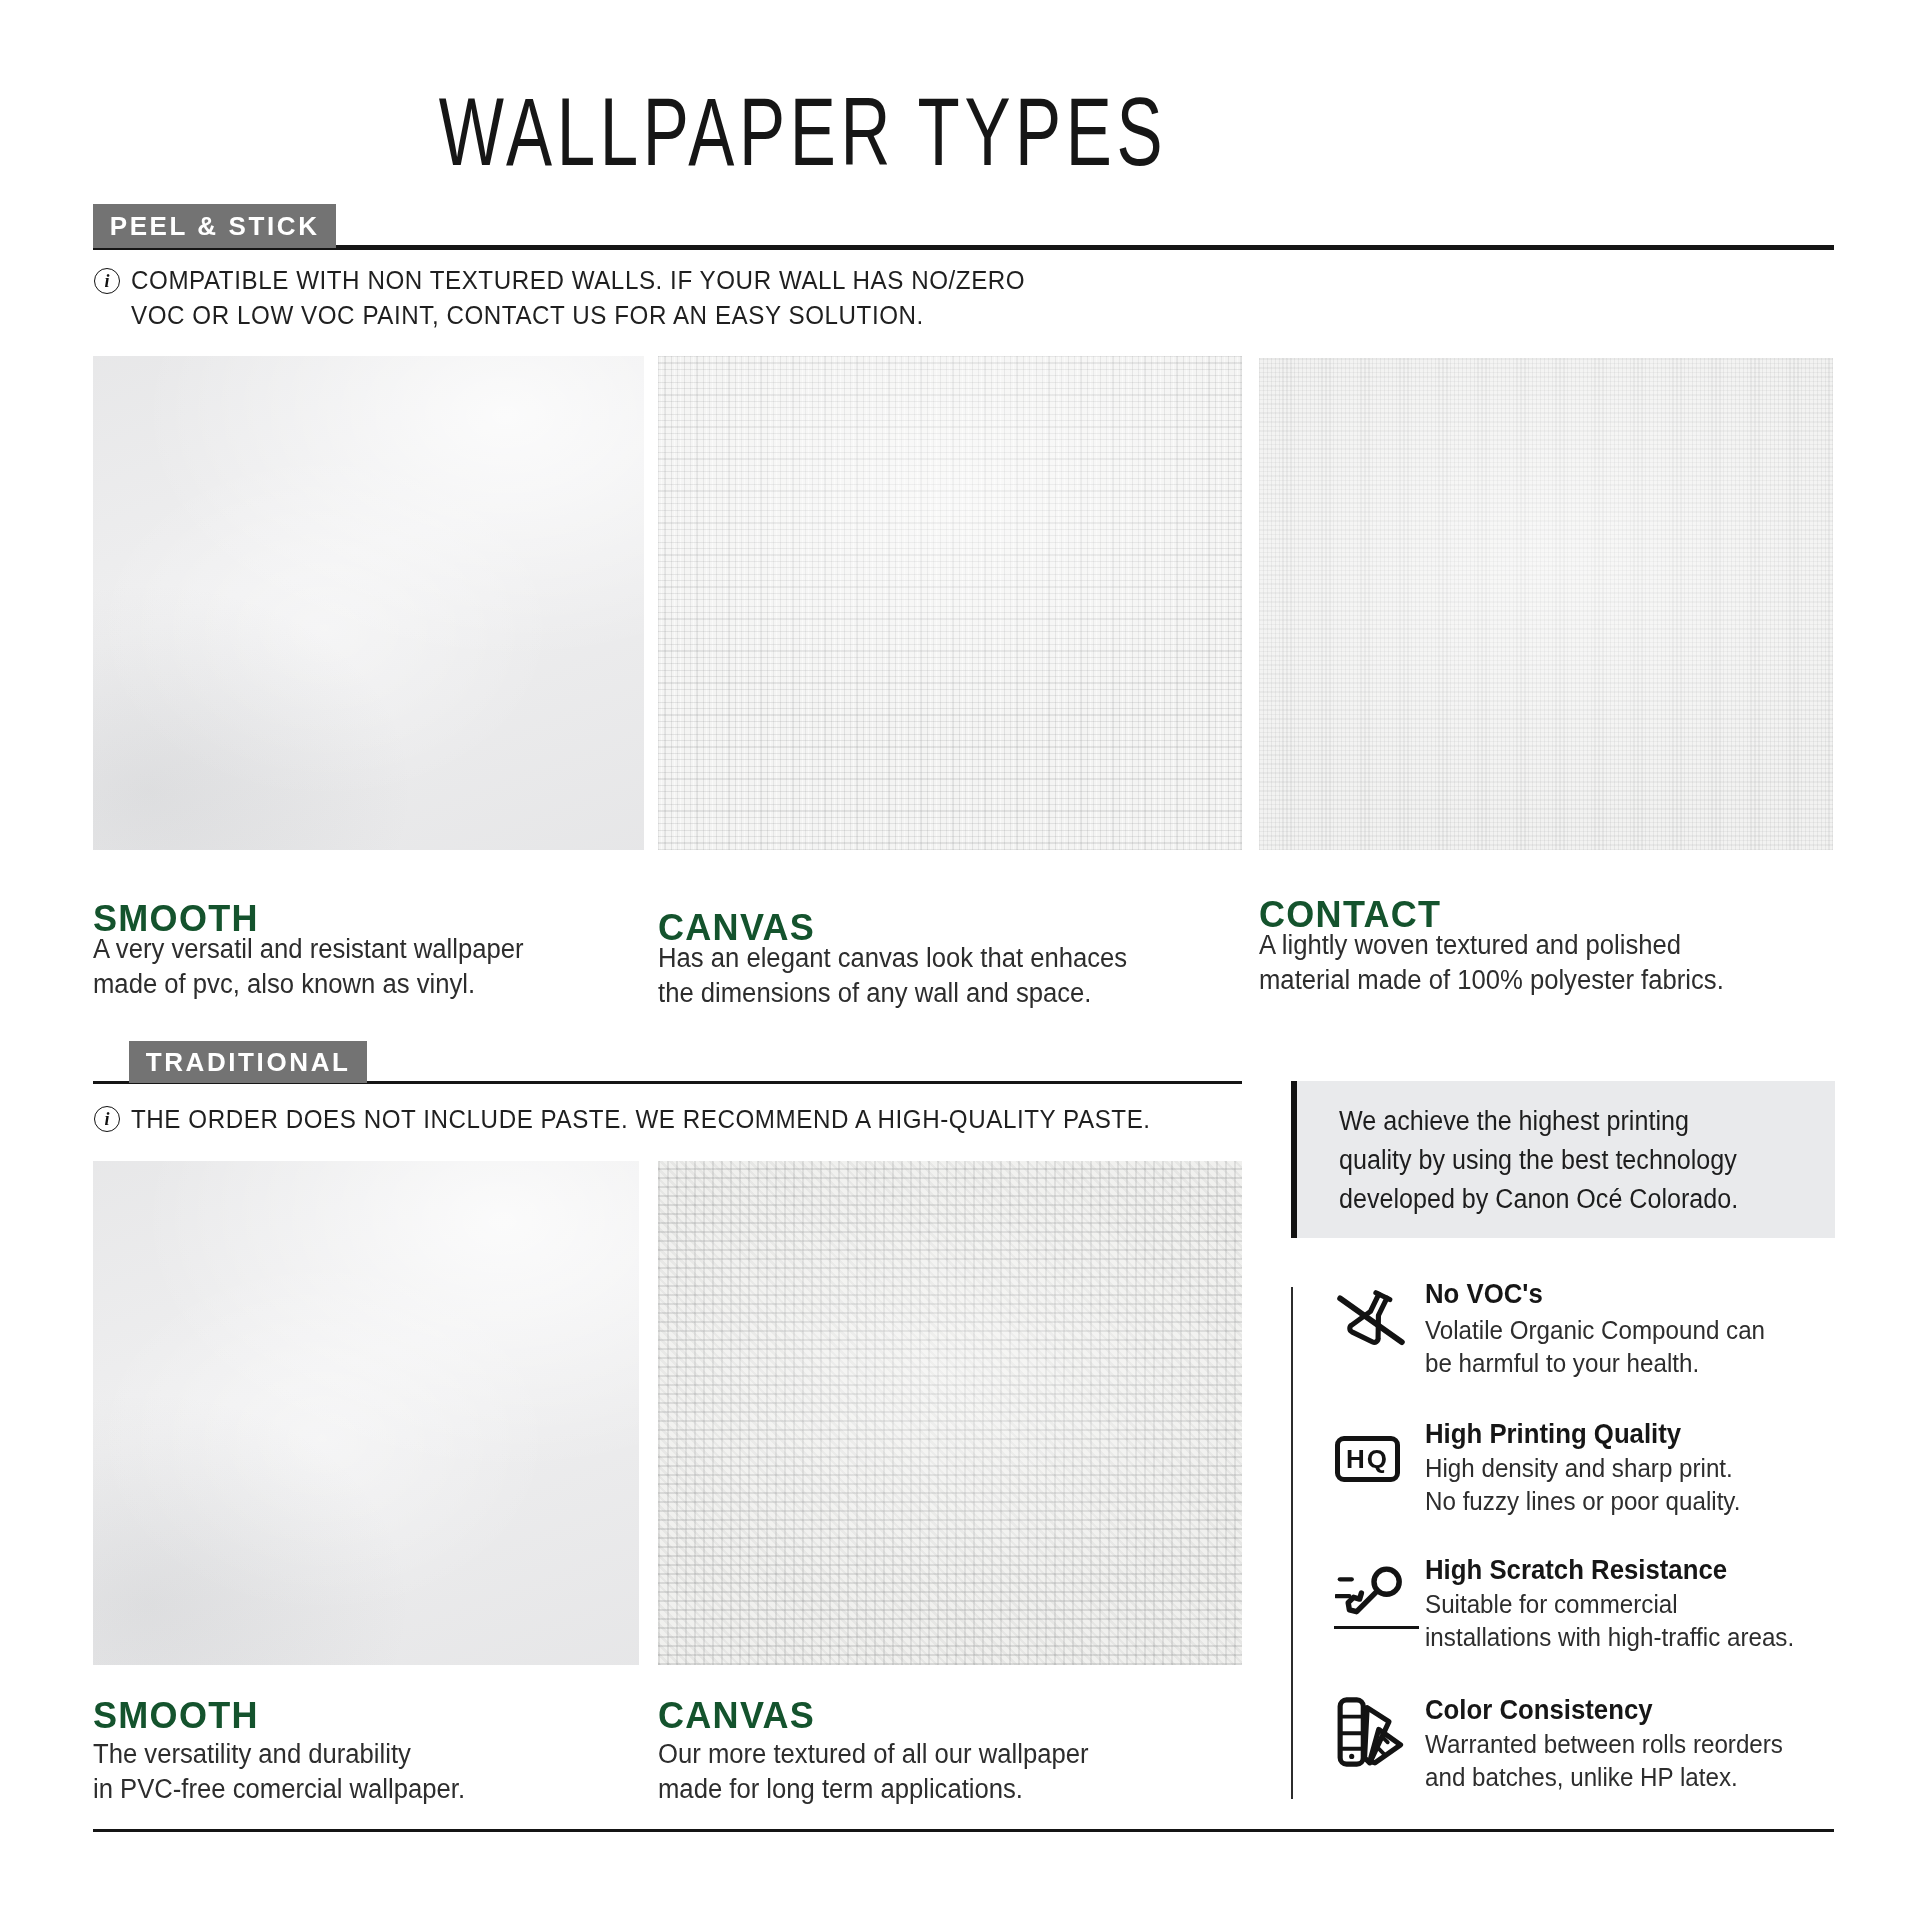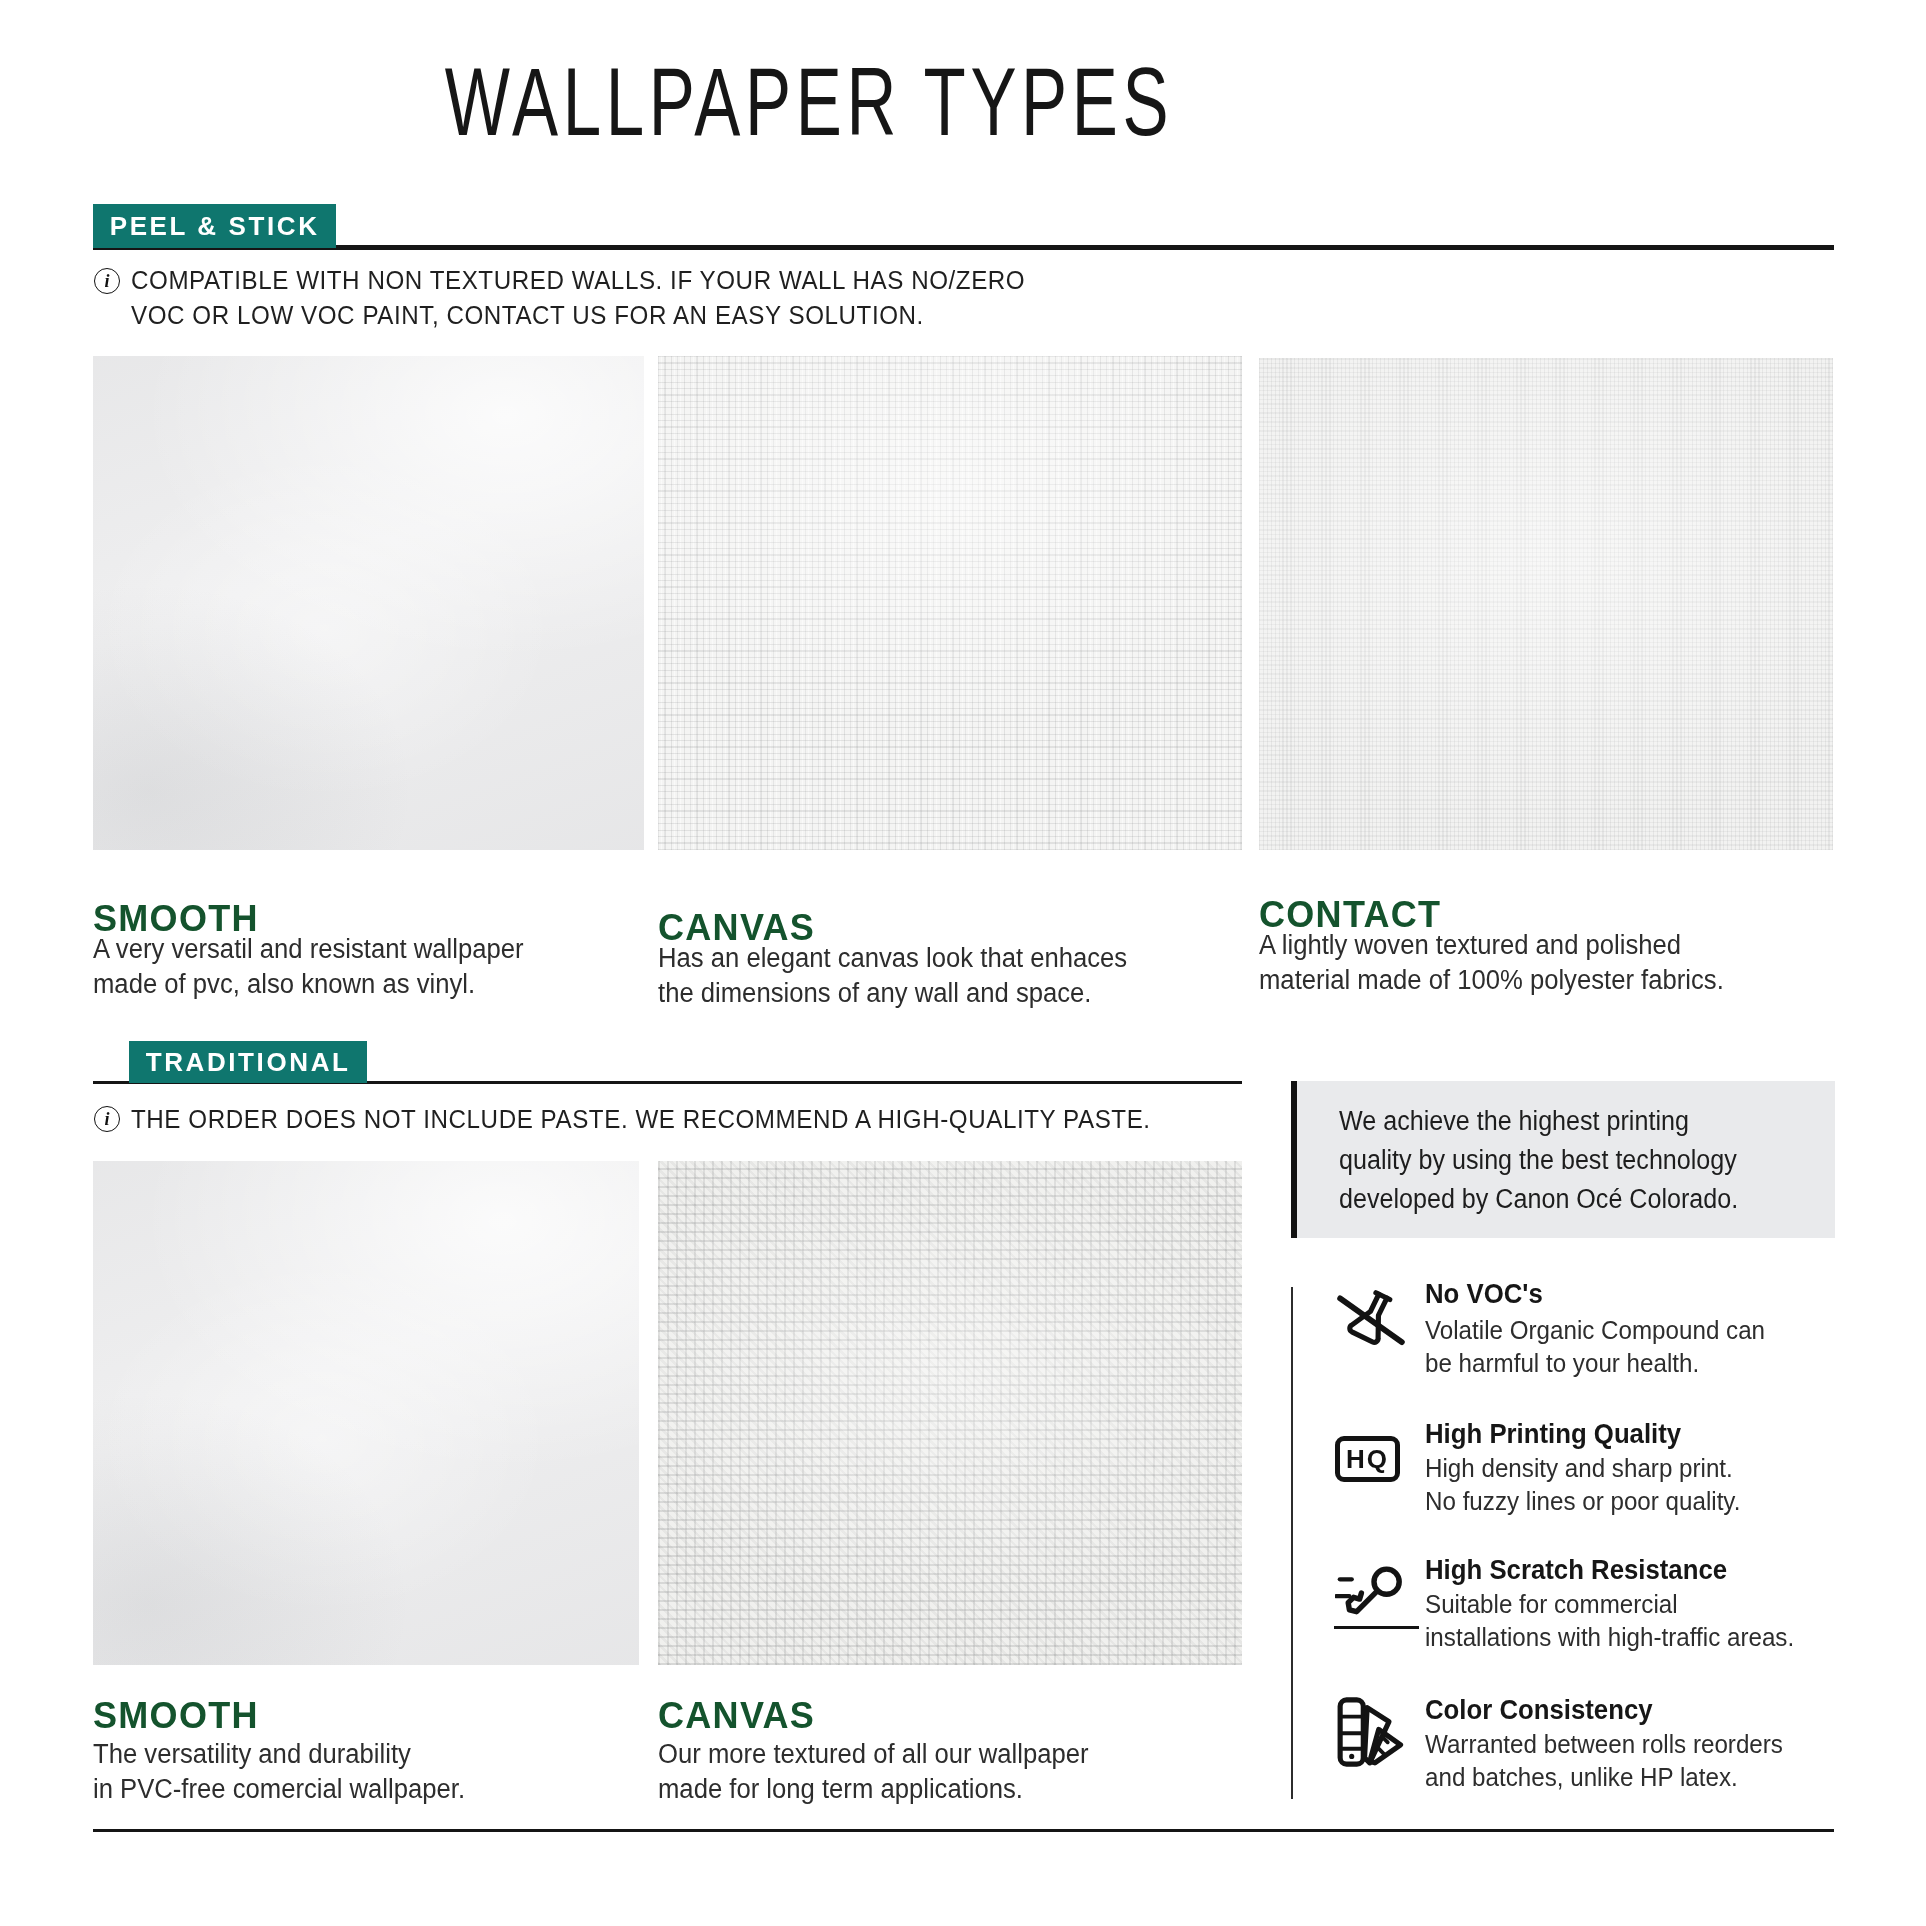--- a/index.html
+++ b/index.html
@@ -1,28 +1,28 @@
 <!DOCTYPE html>
 <html style="font-size:10.3px"><head>
 <meta charset="utf-8">
 <style>
   html,body{margin:0;padding:0;background:#ffffff;}
   #canvas{
     position:relative;width:1926px;height:1926px;background:#ffffff;overflow:hidden;
     font-family:"Liberation Sans",sans-serif;color:#141414;
   }
   
-  .title-wrap{position:absolute;top:52px;left:0;width:1605px;text-align:center;padding-left:6px;}
+  .title-wrap{position:absolute;top:82px;left:0;width:1605px;text-align:center;}
   .title{
     display:inline-block;font-size:96px;font-weight:300;letter-spacing:6.4px;color:#161616;
     transform:scaleX(0.72);transform-origin:50% 50%;white-space:nowrap;line-height:1.05;
   }
   
   .seclabel{
-    position:absolute;height:44px;background:#0f766e;color:#ffffff;display:flex;align-items:center;
+    position:absolute;height:44px;background:#737373;color:#ffffff;display:flex;align-items:center;
     padding:0 16.7px;font-size:26px;font-weight:700;letter-spacing:2.6px;white-space:nowrap;z-index:3;
   }
   .rule{position:absolute;background:#151515;}
   
   .info-circle{
     position:absolute;width:26px;height:26px;border:1.9px solid #111;border-radius:50%;
     display:flex;align-items:center;justify-content:center;
     font-family:"Liberation Serif",serif;font-style:italic;font-weight:700;font-size:18px;color:#111;
     box-sizing:border-box;z-index:2;
   }

